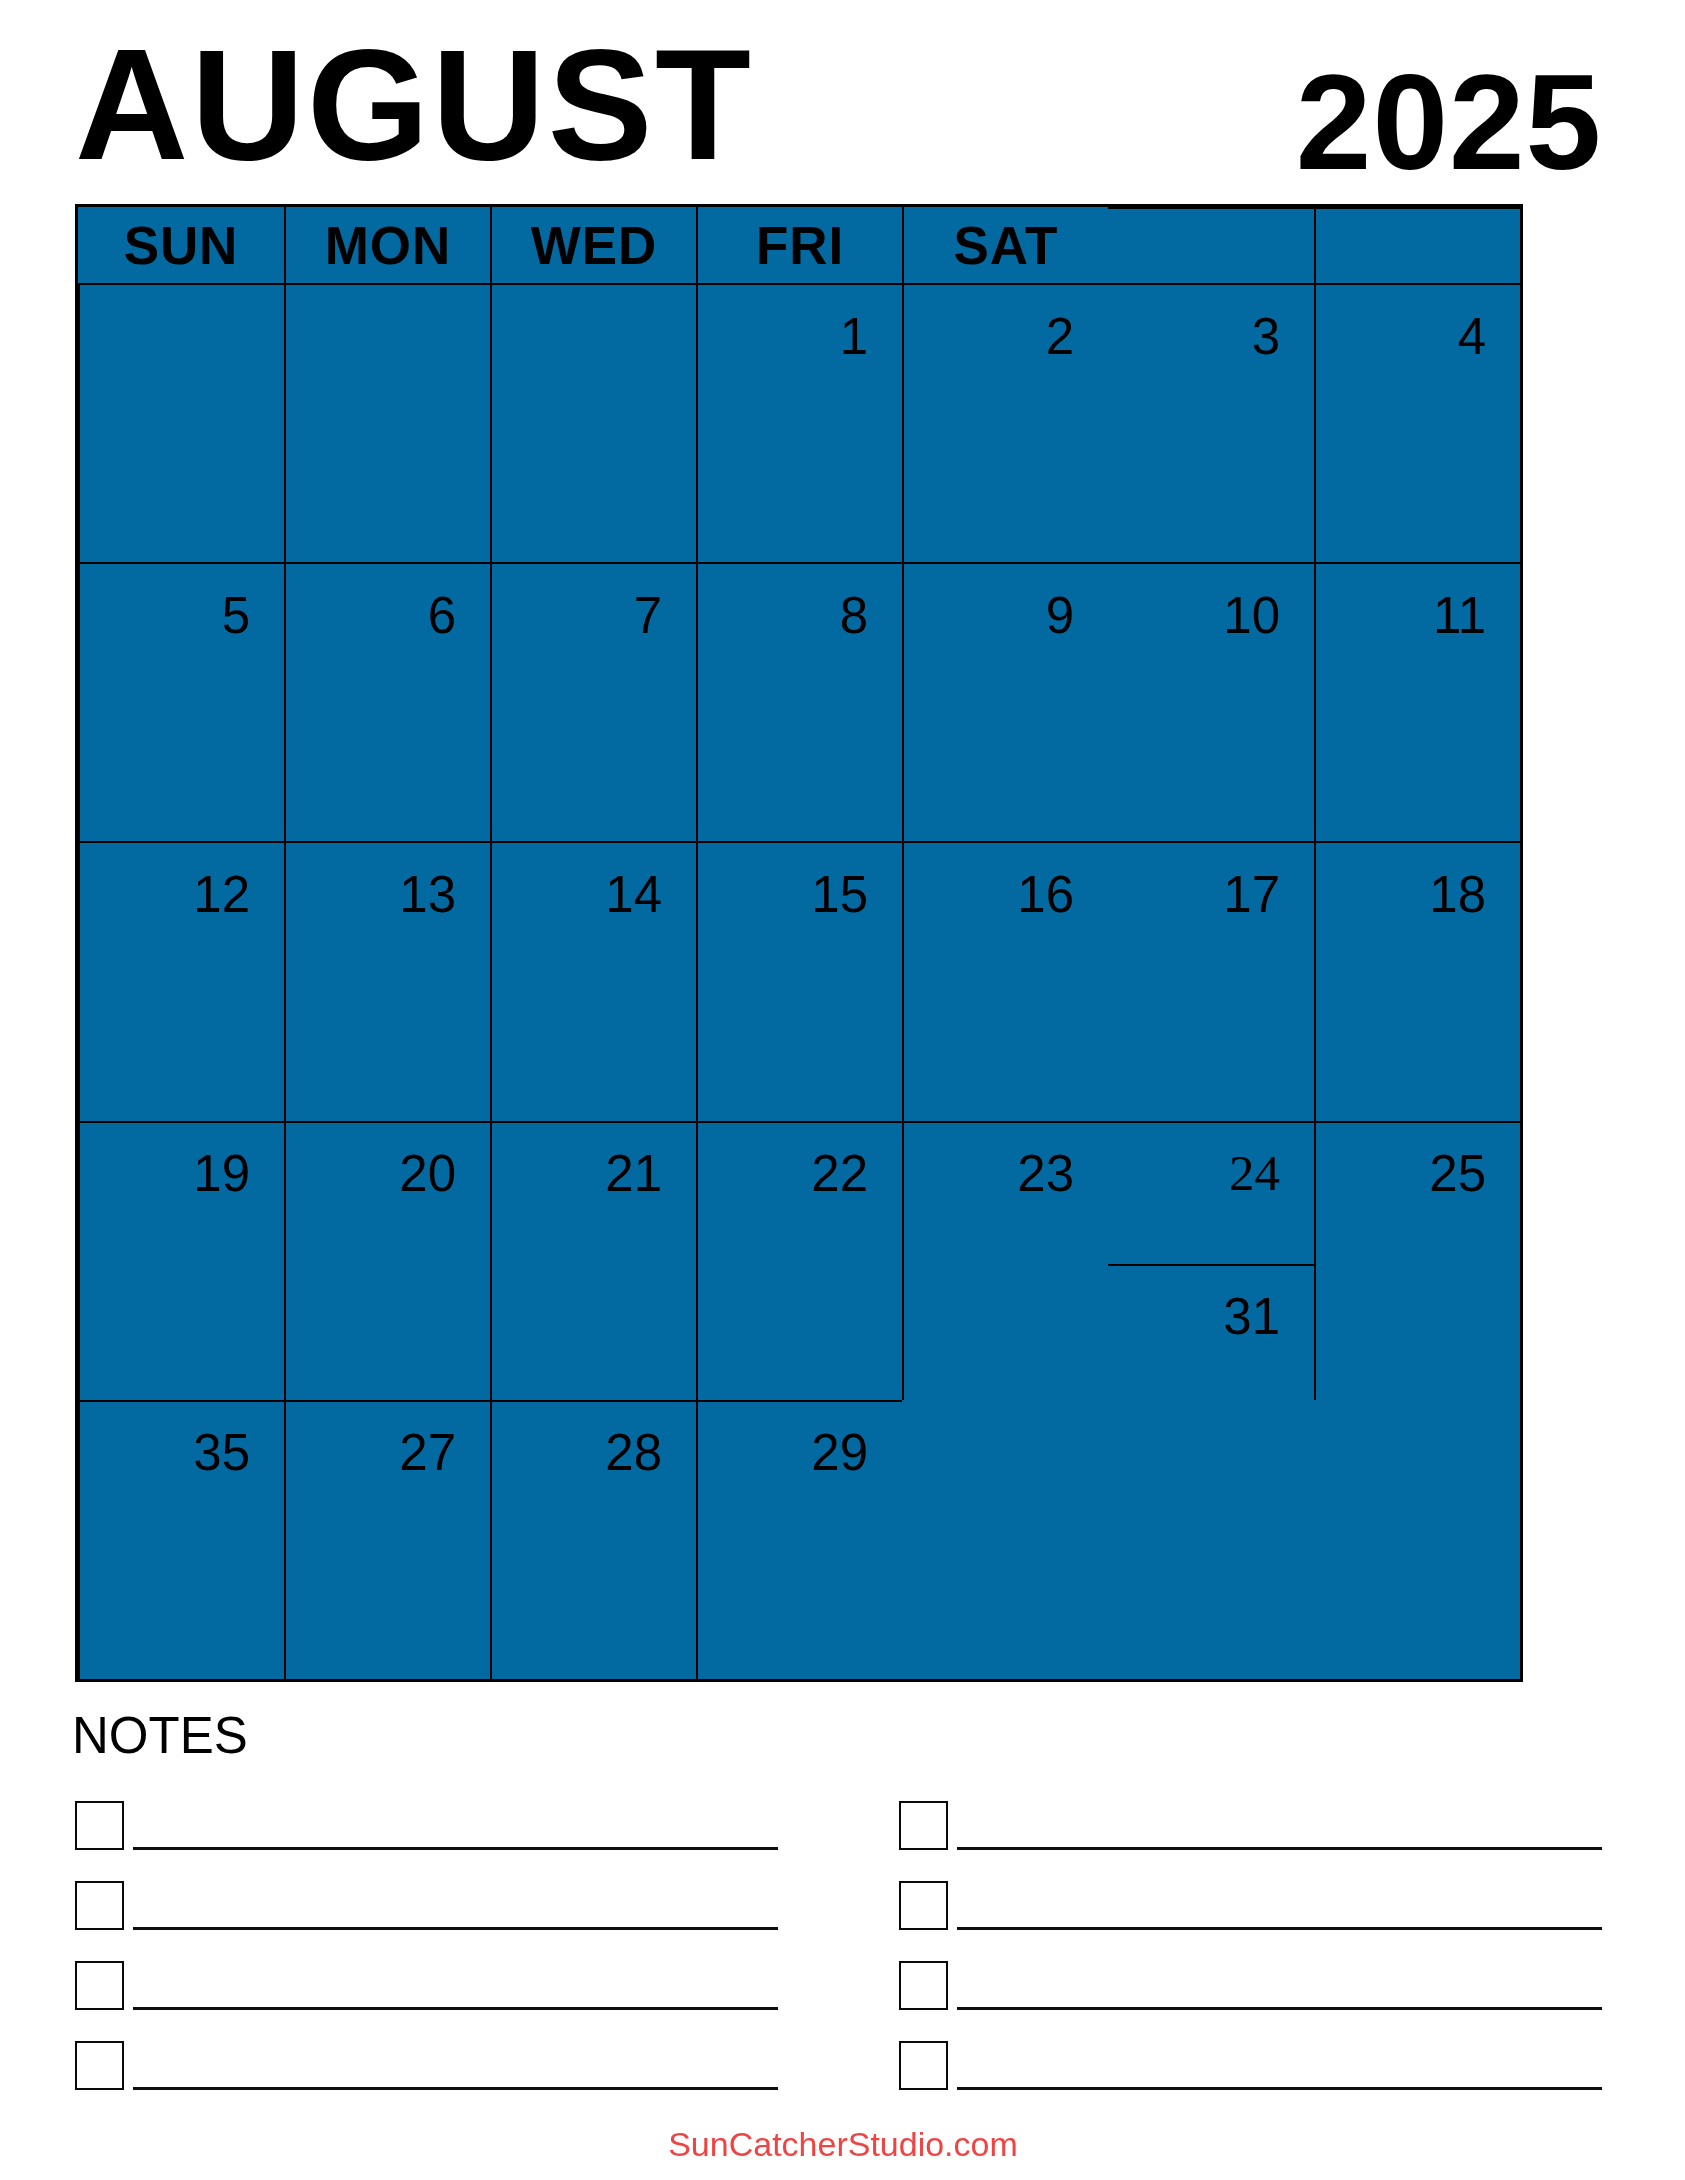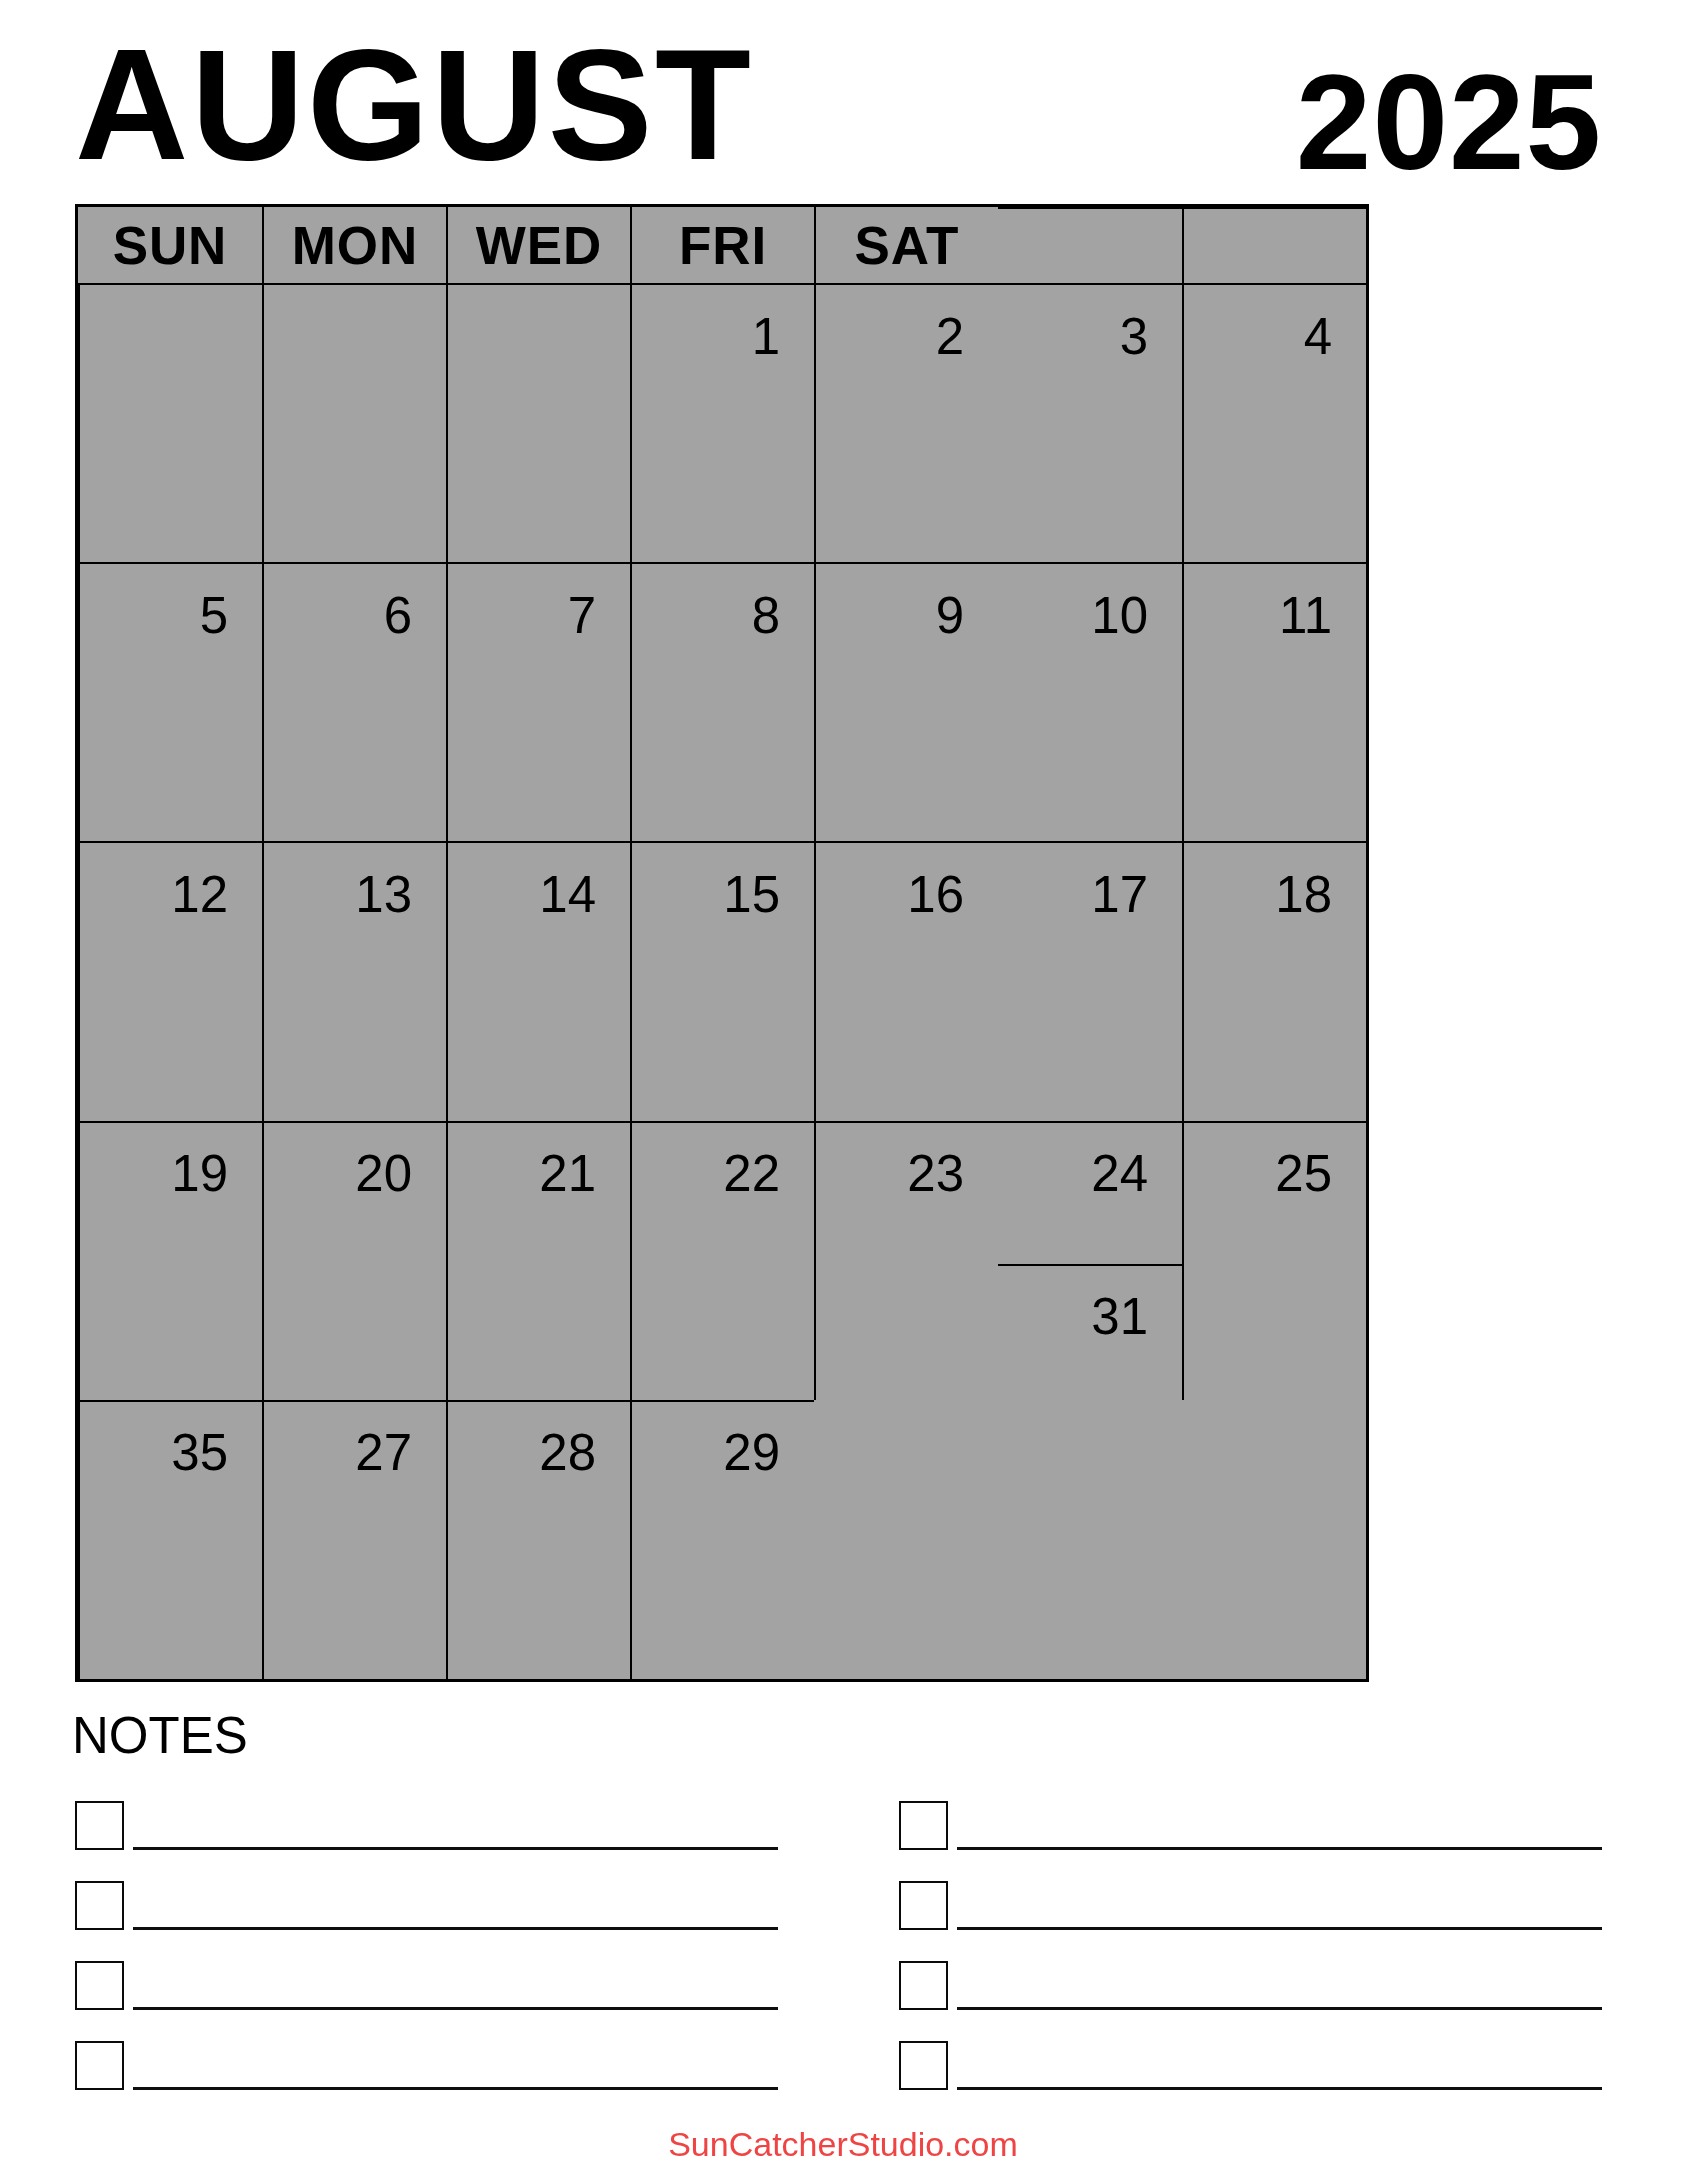--- a/index.html
+++ b/index.html
@@ -20,48 +20,48 @@
   }
   .year-title {
     position: absolute; right: 84px; top: 54px;
     font-size: 136px; font-weight: bold; line-height: 1;
     letter-spacing: 0.9px; white-space: nowrap;
   }
 
   
   .calendar {
     position: absolute; left: 75px; top: 204px;
-    width: 1294px; height: 1478px;
+    width: 1448px; height: 1478px;
     box-sizing: border-box;
     border: 3.4px solid #000;
     display: grid;
     grid-template-columns: repeat(7, 1fr);
     grid-template-rows: 76px repeat(5, 1fr);
-    background: #a3a3a3;
+    background: #0369a1;
   }
   .hcell {
     box-sizing: border-box;
     border-left: 2.6px solid #000;
     display: flex; align-items: center; justify-content: center;
     font-size: 53px; font-weight: bold; letter-spacing: 0.9px;
   }
   .hcell.first { border-left: none; }
   .dcell {
     box-sizing: border-box;
     border-left: 2.6px solid #000;
     border-top: 2.6px solid #000;
     font-size: 51px; font-weight: 400; line-height: 1;
     text-align: right;
     padding: 25.6px 34px 0 0;
   }
   .dcell.first { border-left: none; }
   .dcell.split { padding: 0; display: flex; flex-direction: column; }
   .split .half-top {
     box-sizing: border-box; height: 141px;
-    padding: 25.6px 34px 0 0; text-align: right;
+    padding: 25.6px 34px 0 0; text-align: right; font-family: Liberation Serif, serif;
   }
   .split .half-bottom {
     box-sizing: border-box; flex: 1;
     border-top: 2.6px solid #000;
     padding: 25.6px 34px 0 0; text-align: right;
   }
 
   
   .notes-title {
     position: absolute; left: 72px; top: 1710px;

